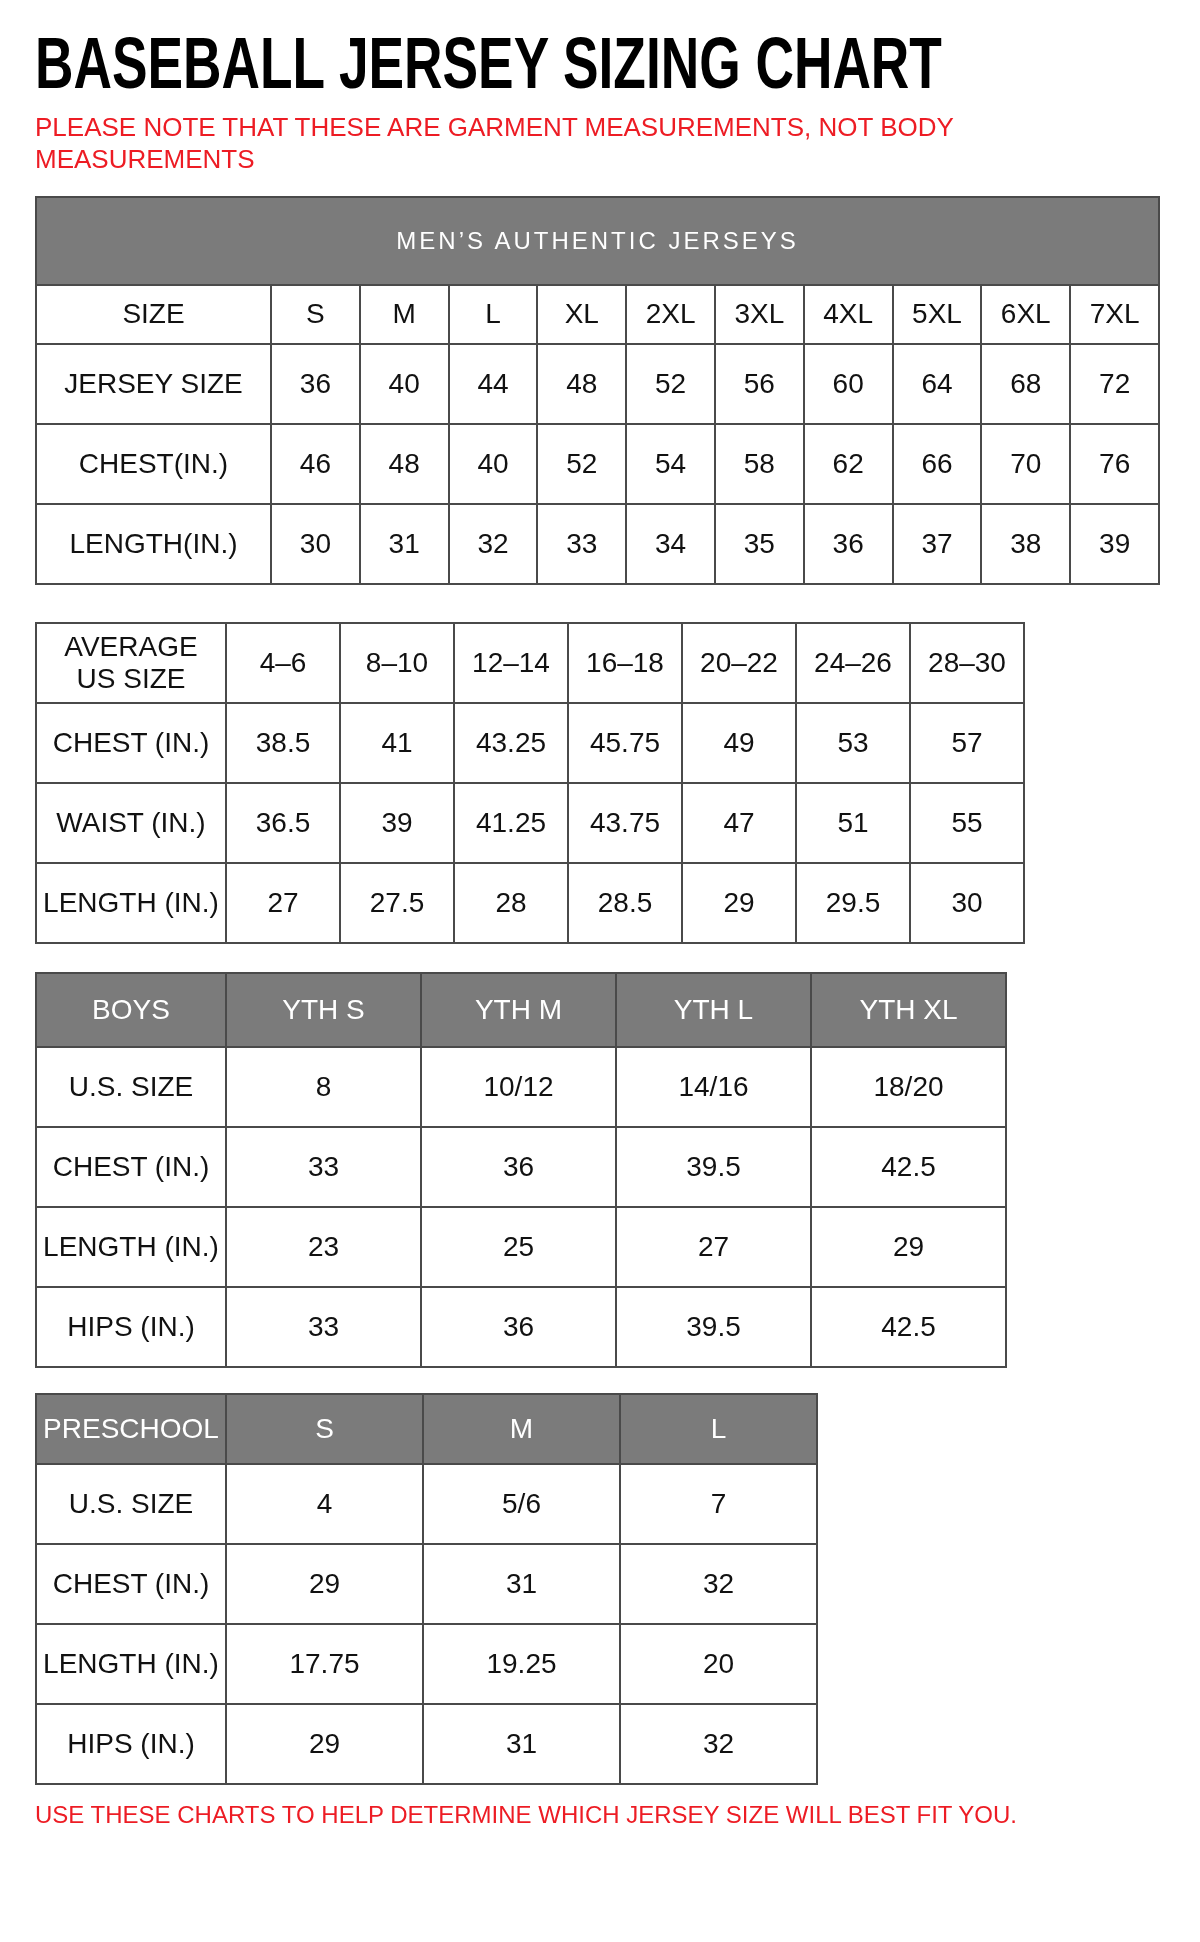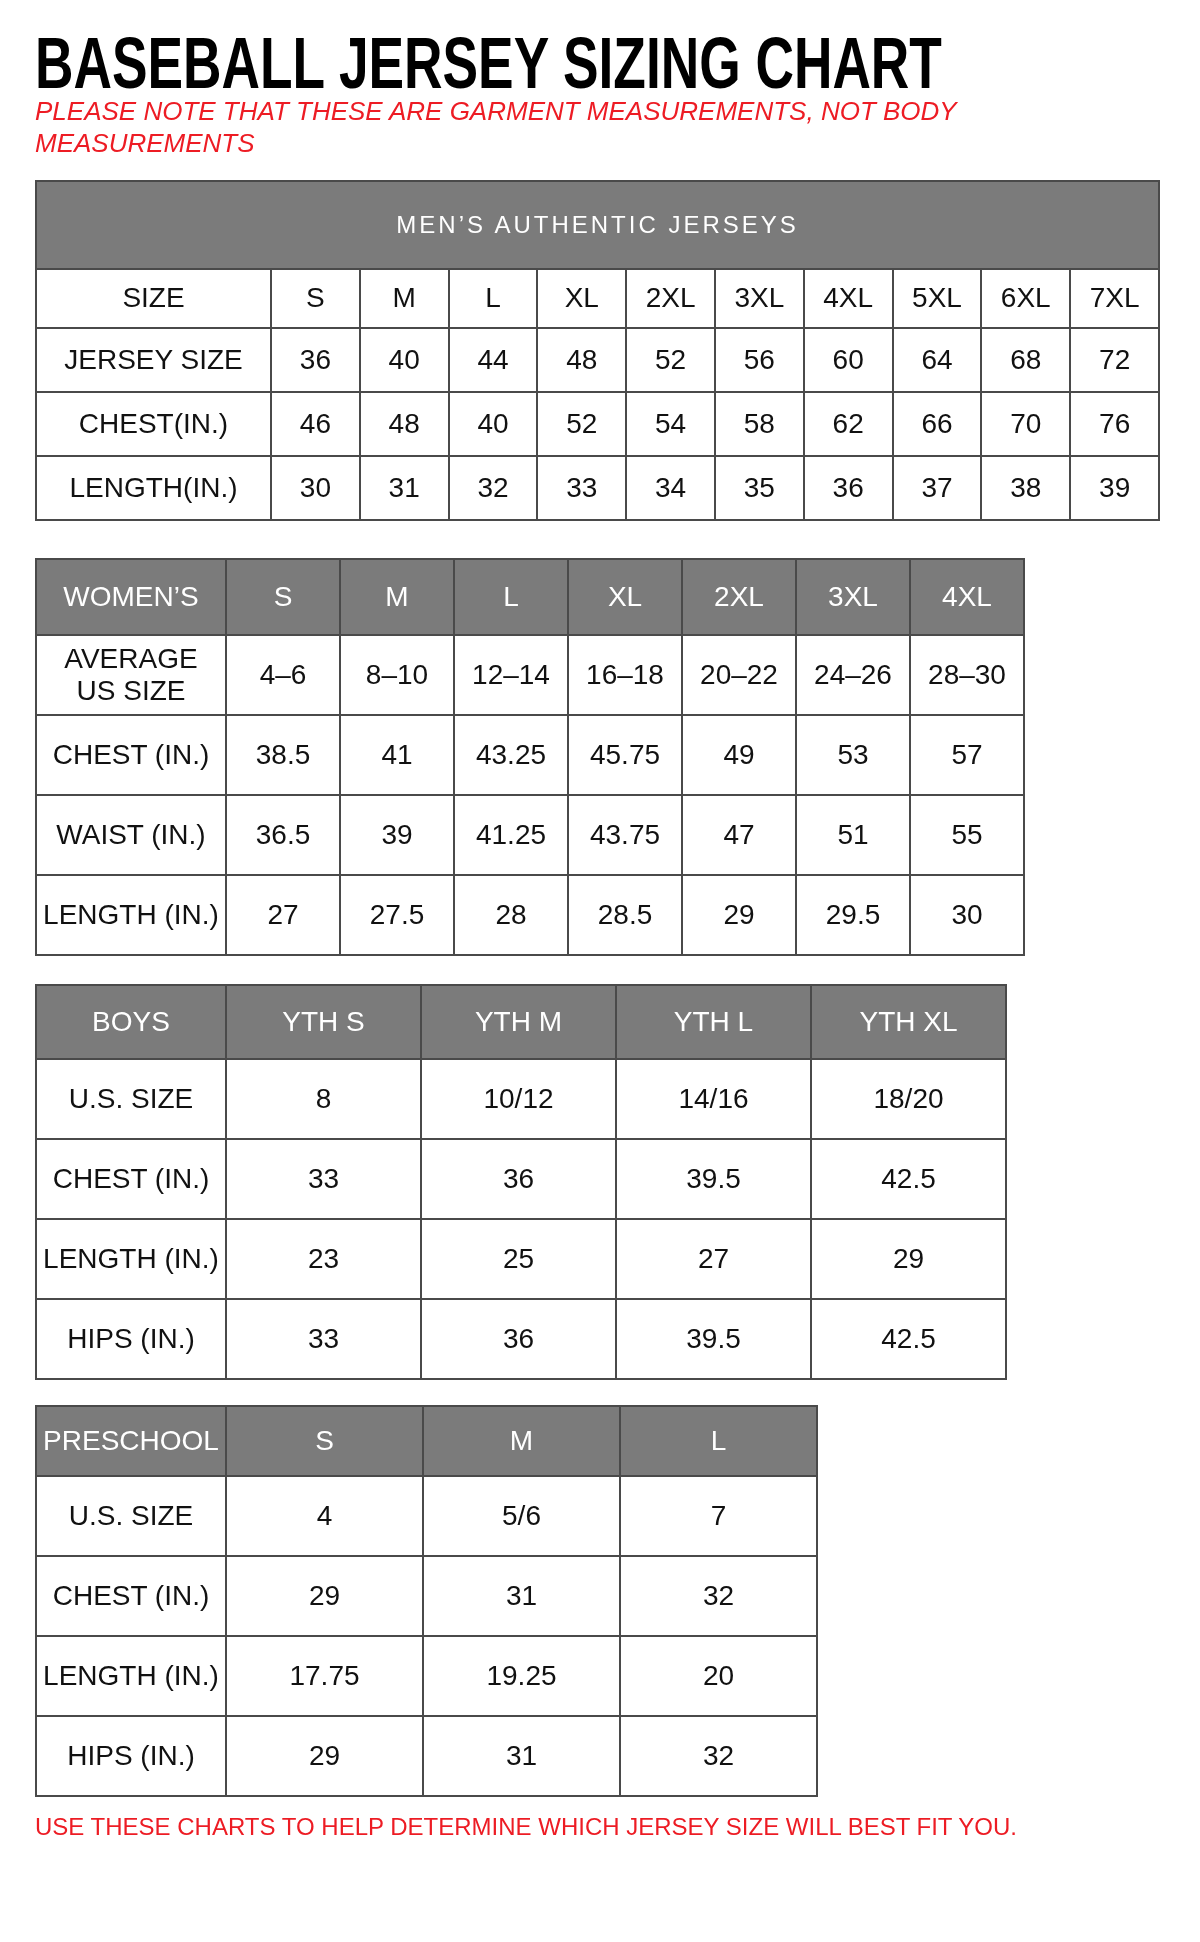--- a/index.html
+++ b/index.html
@@ -27,24 +27,24 @@
     letter-spacing:0px;
     display:inline-block;
     transform:scaleX(0.74);
     transform-origin:left top;
     white-space:nowrap;
     color:#000;
   }
 
   
   .note{
+    margin-top:16px;
     color:var(--red);
     font-size:26px;
     line-height:1.22;
-    font-style:italic;
   }
   .footer-note{
     margin-top:16px;
     color:var(--red);
     font-size:24px;
     white-space:nowrap;
   }
 
   
   table.sizing{
@@ -71,21 +71,21 @@
   table.sizing tr.gray-head th{
     background:var(--gray);
     color:#fff;
   }
   table.sizing th.rlabel{white-space:pre-line;}
 
   .tbl-mens{width:1123px;margin-top:20px;}
   .tbl-mens col.c-label{width:235px;}
   .tbl-mens col.c-size{width:88.8px;}
   .tbl-mens tr.head-row{height:59px;}
-  .tbl-mens tr.data-row{height:64px;}
+  .tbl-mens tr.data-row{height:80px;}
 
   .tbl-womens{width:988px;margin-top:37px;}
   .tbl-womens col.c-label{width:190px;}
   .tbl-womens col.c-size{width:114px;}
   .tbl-womens tr.head-row{height:76px;}
   .tbl-womens tr.data-row{height:80px;}
 
   .tbl-boys{width:972px;margin-top:28px;}
   .tbl-boys col.c-label{width:190px;}
   .tbl-boys col.c-size{width:195px;}
@@ -190,30 +190,20 @@
         <col class="c-label">
         <col class="c-size">
         <col class="c-size">
         <col class="c-size">
         <col class="c-size">
         <col class="c-size">
         <col class="c-size">
         <col class="c-size">
       </colgroup>
       <tbody>
-        <tr class="head-row gray-head">
-          <th class="rlabel">WOMEN’S</th>
-          <th>S</th>
-          <th>M</th>
-          <th>L</th>
-          <th>XL</th>
-          <th>2XL</th>
-          <th>3XL</th>
-          <th>4XL</th>
-        </tr>
         <tr class="data-row">
           <th class="rlabel">AVERAGE
 US SIZE</th>
           <td>4–6</td>
           <td>8–10</td>
           <td>12–14</td>
           <td>16–18</td>
           <td>20–22</td>
           <td>24–26</td>
           <td>28–30</td>

